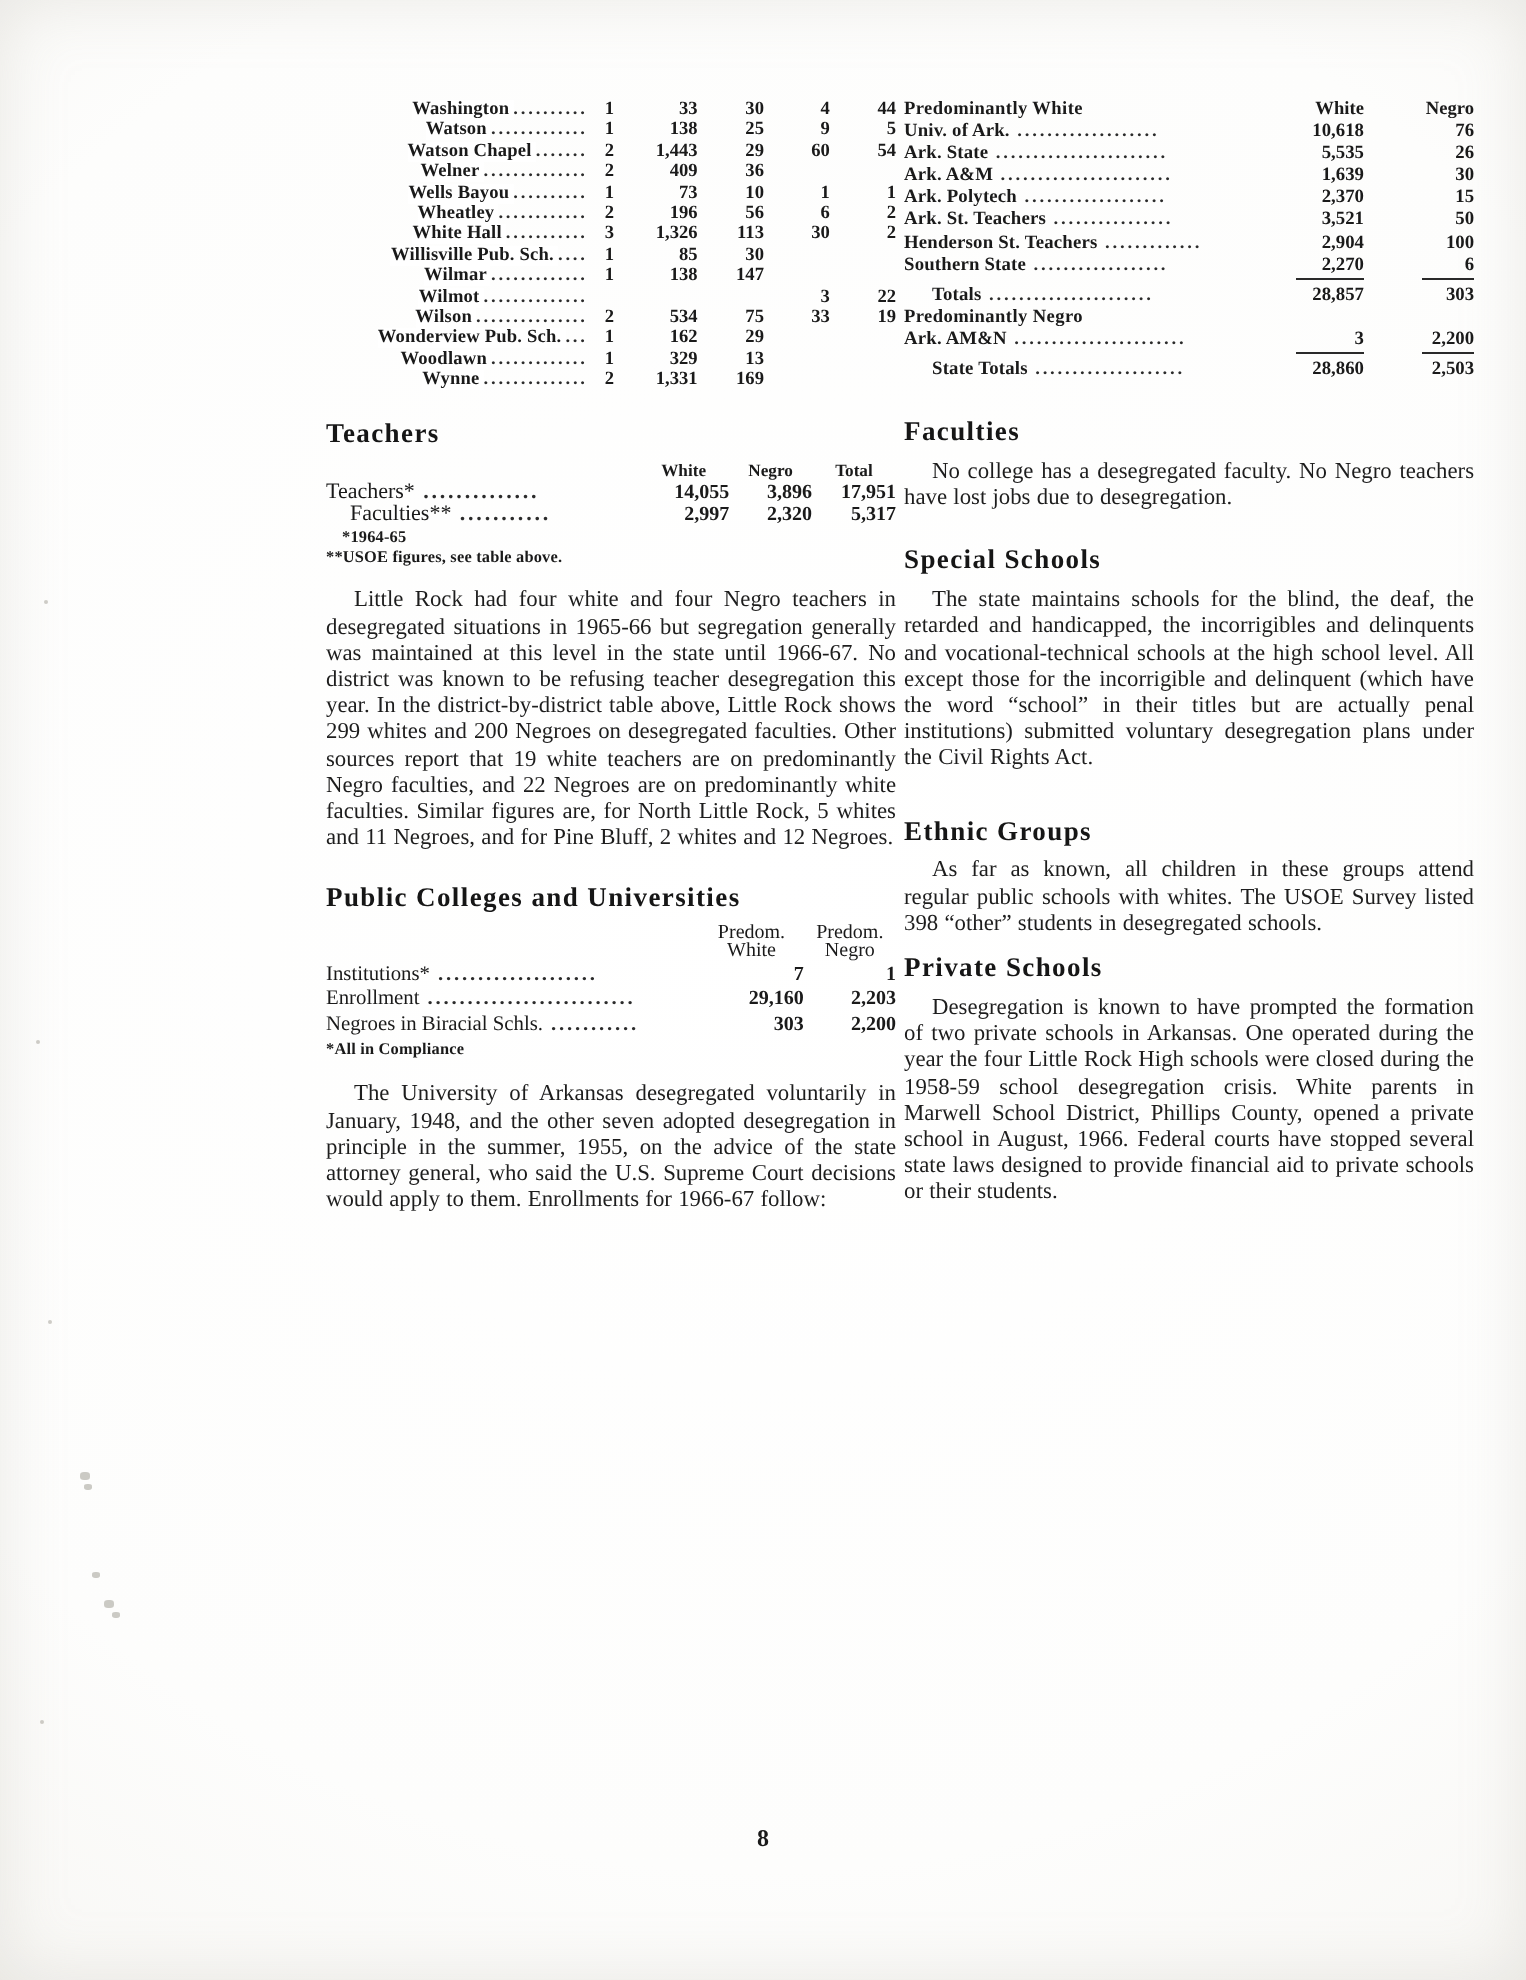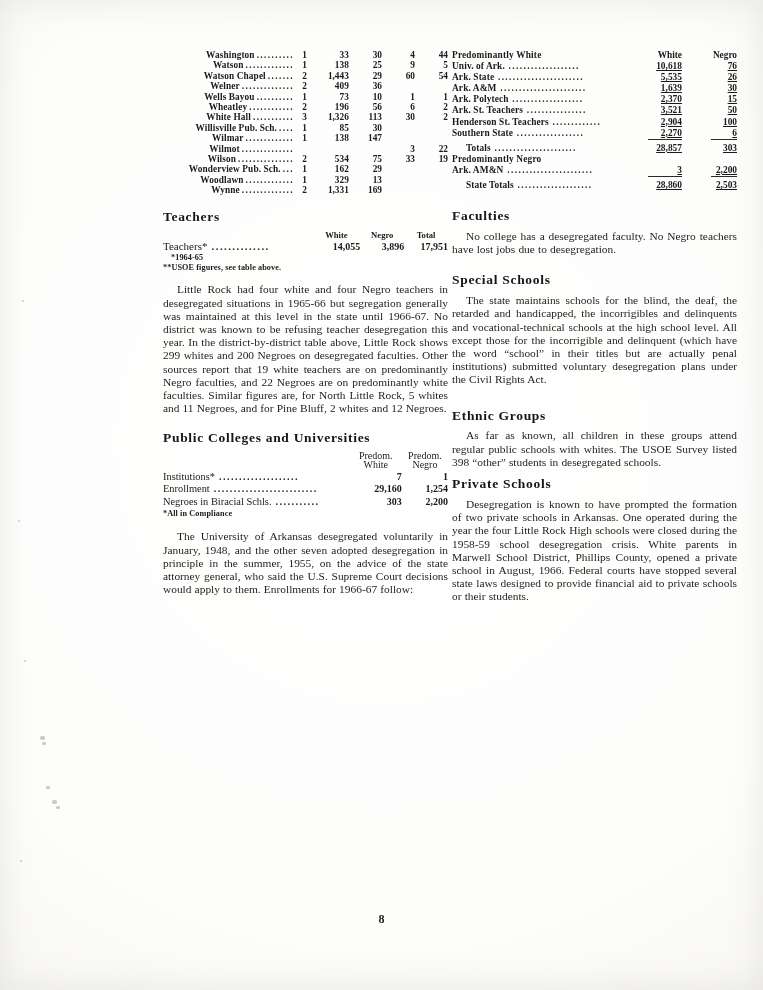--- a/index.html
+++ b/index.html
@@ -181,21 +181,20 @@
   }
   .enroll-table .nm-cell {
     overflow: hidden;
     font-weight: bold;
     letter-spacing: .1px;
   }
   .enroll-table .val {
     text-align: right;
     font-weight: bold;
     padding-left: 4px;
-    text-decoration: underline;
   }
   .e-c1 { width: 176px; }
   .e-c2 { width: 44px; }
   .e-c3 { width: 56px; }
   .totals-row .nm-cell { padding-left: 14px; }
   .rule-cell { height: 4px; padding: 0 !important; }
   .rule {
     height: 0;
     border-top: 1px solid #2a2a2a;
     width: 34px;
@@ -374,20 +373,26 @@
           <td class="t-c2 th">White</td>
           <td class="t-c3 th">Negro</td>
           <td class="t-c4 th">Total</td>
         </tr>
         <tr>
           <td class="t-c1 lbl"><span>Teachers*</span><span class="leaders">&nbsp;..............</span></td>
           <td class="t-c2 val">14,055</td>
           <td class="t-c3 val">3,896</td>
           <td class="t-c4 val">17,951</td>
         </tr>
+        <tr>
+          <td class="t-c1 lbl" style="padding-left:12px;"><span>Faculties**</span><span class="leaders">&nbsp;...........</span></td>
+          <td class="t-c2 val">2,997</td>
+          <td class="t-c3 val">2,320</td>
+          <td class="t-c4 val">5,317</td>
+        </tr>
       </tbody>
     </table>
 
     <p class="footnote indent">*1964-65</p>
     <p class="footnote">**USOE figures, see table above.</p>
 
     <p class="body-text" style="margin-top:11px;">Little Rock had four white and four Negro teachers in desegregated situations in 1965-66 but segregation generally was maintained at this level in the state until 1966-67. No district was known to be refusing teacher desegregation this year. In the district-by-district table above, Little Rock shows 299 whites and 200 Negroes on desegregated faculties. Other sources report that 19 white teachers are on predominantly Negro faculties, and 22 Negroes are on predominantly white faculties. Similar figures are, for North Little Rock, 5 whites and 11 Negroes, and for Pine Bluff, 2 whites and 12 Negroes.</p>
 
     <h2 class="section-head" style="margin-top:16px;">Public Colleges and Universities</h2>
 
@@ -405,21 +410,21 @@
           </td>
         </tr>
         <tr>
           <td class="cg-c1"><span>Institutions*</span><span class="leaders">&nbsp;....................</span></td>
           <td class="cg-c2 val">7</td>
           <td class="cg-c3 val">1</td>
         </tr>
         <tr>
           <td class="cg-c1"><span>Enrollment</span><span class="leaders">&nbsp;..........................</span></td>
           <td class="cg-c2 val">29,160</td>
-          <td class="cg-c3 val">1,254</td>
+          <td class="cg-c3 val">2,203</td>
         </tr>
         <tr>
           <td class="cg-c1"><span>Negroes in Biracial Schls.</span><span class="leaders">&nbsp;...........</span></td>
           <td class="cg-c2 val">303</td>
           <td class="cg-c3 val">2,200</td>
         </tr>
       </tbody>
     </table>
 
     <p class="footnote">*All in Compliance</p>

